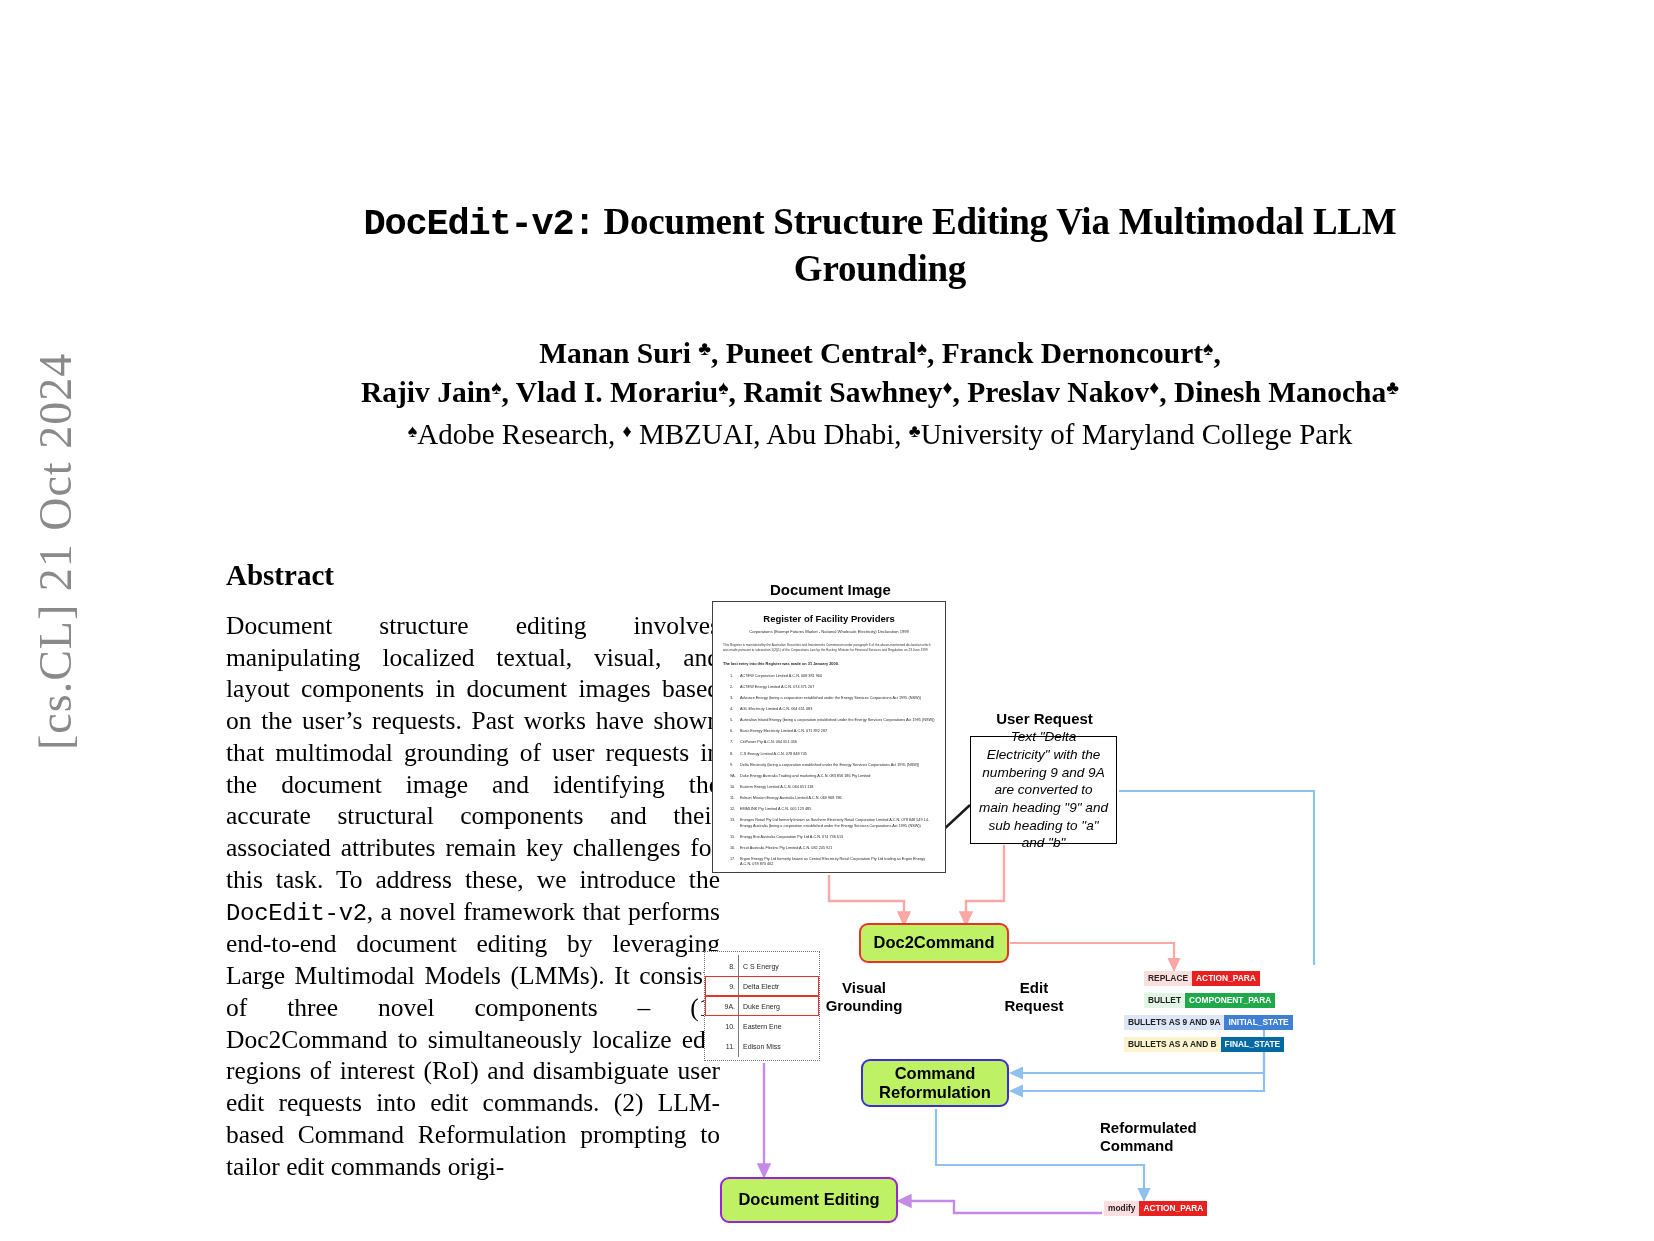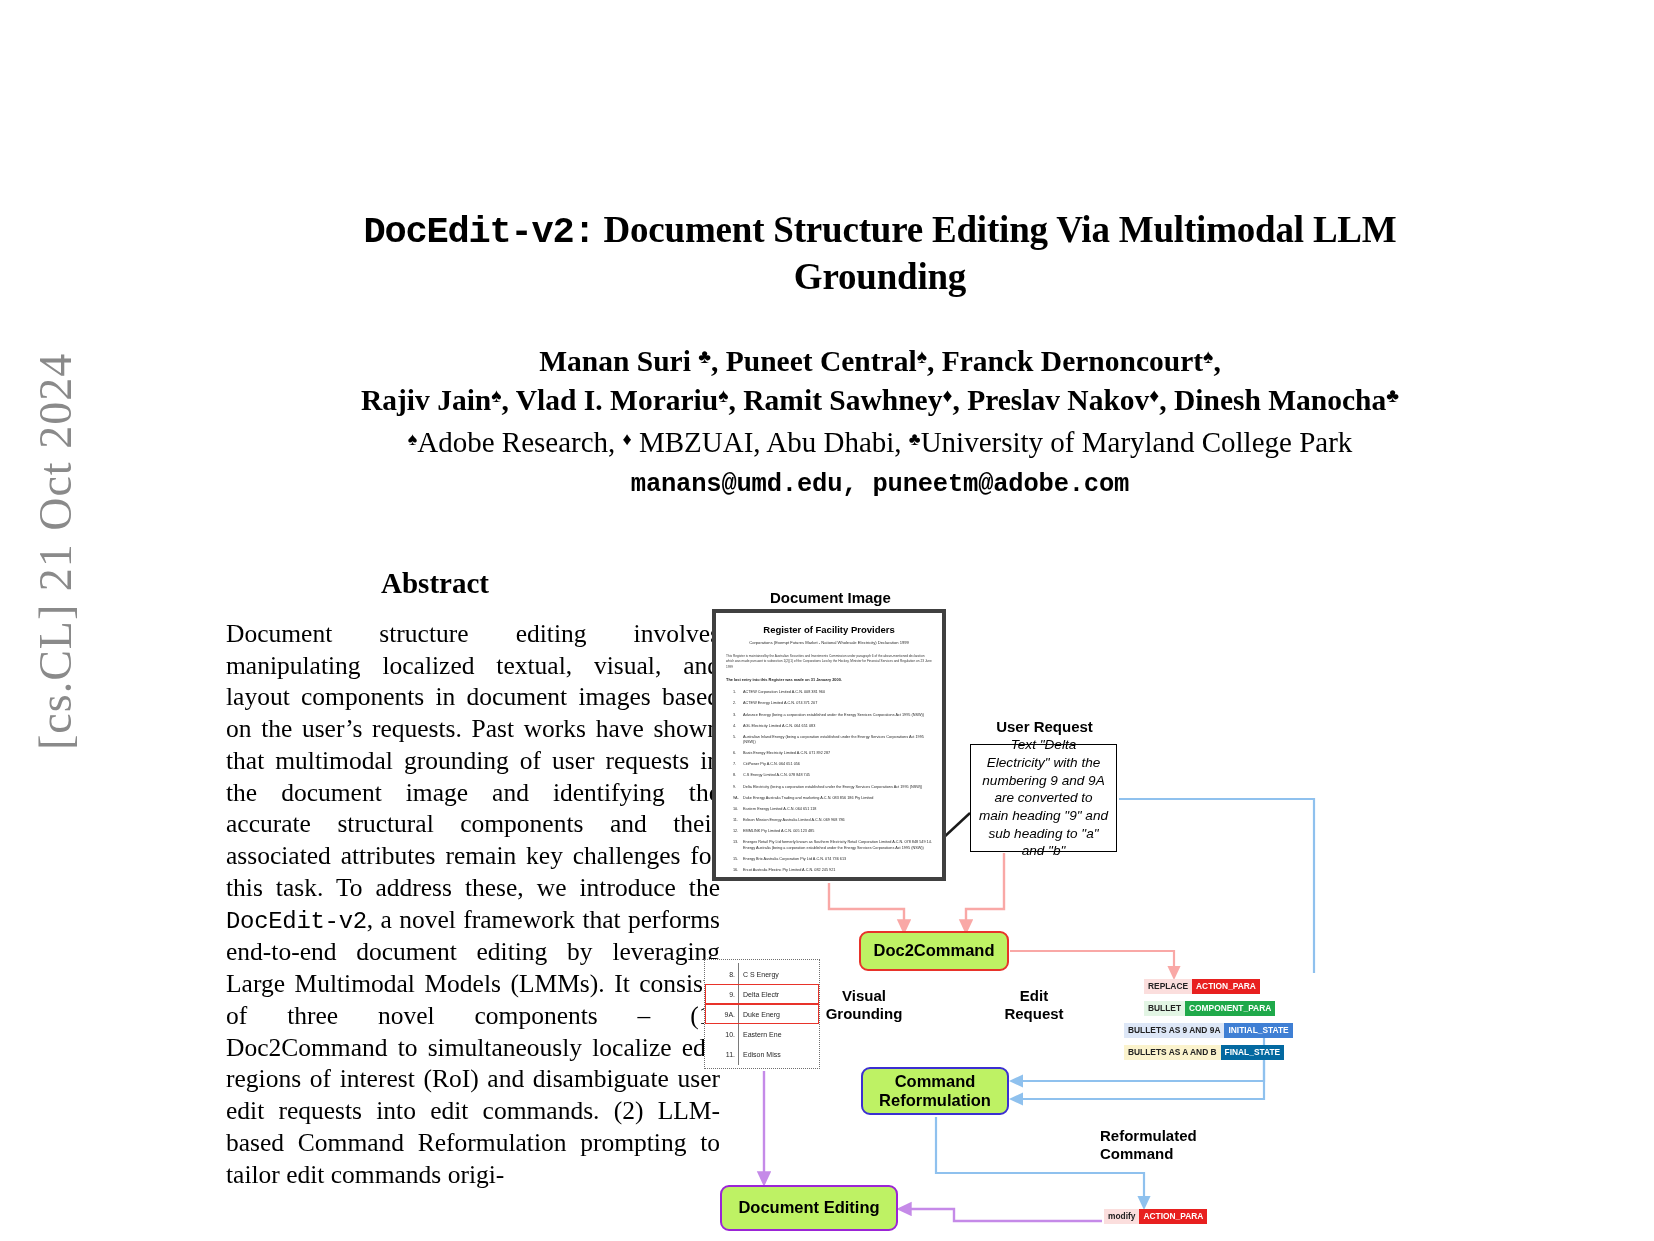--- a/index.html
+++ b/index.html
@@ -31,21 +31,21 @@
     font-family: "Liberation Serif", serif;
     font-size: 46px;
     letter-spacing: 1px;
     white-space: nowrap;
   }
 
   
   #page {
     position: absolute;
     left: 170px;
-    top: 12px;
+    top: 4px;
     width: 1420px;
     height: 996px;
   }
 
   
   #title-block {
     padding-top: 196px;
     text-align: center;
   }
   #paper-title {
@@ -98,21 +98,21 @@
     position: absolute;
     left: 0;
     top: 555px;
     width: 1420px;
     display: flex;
   }
   #left-col { width: 520px; padding-left: 56px; }
   #right-col { width: 900px; position: relative; }
 
   #abstract-heading {
-    text-align: center;
+    text-align: left;
     font-size: 29px;
     font-weight: bold;
     margin: 0 0 18px 0;
     padding-right: 46px;
   }
   #abstract-body {
     font-size: 25.5px;
     line-height: 1.245;
     text-align: justify;
     text-justify: inter-word;
@@ -141,21 +141,21 @@
     line-height: 1.18;
   }
 
   
   #doc-image-card {
     position: absolute;
     left: 8px;
     top: 22px;
     width: 234px;
     height: 272px;
-    border: 4px solid #404040;
+    border: 1px solid #404040;
     background: #fff;
     overflow: hidden;
     padding: 11px 10px 4px 10px;
   }
   #doc-card-title {
     text-align: center;
     font-weight: bold;
     font-size: 9.5px;
     font-family: "Liberation Sans", sans-serif;
     margin-bottom: 5px;
@@ -316,21 +316,20 @@
   <div id="authors-block">
     <div class="author-line">
       <span>Manan Suri </span><sup class="mark">♣</sup><span>, Puneet Central</span><sup class="mark">♠</sup><span>, Franck Dernoncourt</span><sup class="mark">♠</sup><span>,</span>
     </div>
     <div class="author-line">
       <span>Rajiv Jain</span><sup class="mark">♠</sup><span>, Vlad I. Morariu</span><sup class="mark">♠</sup><span>, Ramit Sawhney</span><sup class="mark">♦</sup><span>, Preslav Nakov</span><sup class="mark">♦</sup><span>, Dinesh Manocha</span><sup class="mark">♣</sup>
     </div>
     <div id="affil-line">
       <sup class="mark">♠</sup><span>Adobe Research, </span><sup class="mark">♦</sup><span> MBZUAI, Abu Dhabi, </span><sup class="mark">♣</sup><span>University of Maryland College Park</span>
     </div>
-    <div id="email-line">manans@umd.edu, puneetm@adobe.com</div>
   </div>
 
   <div id="cols">
 
     <div id="left-col">
       <div id="abstract-heading">Abstract</div>
       <div id="abstract-body"><span>Document structure editing involves manipulating localized textual, visual, and layout components in document images based on the user’s requests. Past works have shown that multimodal grounding of user requests in the document image and identifying the accurate structural components and their associated attributes remain key challenges for this task. To address these, we introduce the </span><span class="mono">DocEdit-v2</span><span>, a novel framework that performs end-to-end document editing by leveraging Large Multimodal Models (LMMs). It consists of three novel components – (1) Doc2Command to simultaneously localize edit regions of interest (RoI) and disambiguate user edit requests into edit commands. (2) LLM-based Command Reformulation prompting to tailor edit commands origi-</span></div>
     </div>
 
     <div id="right-col">

